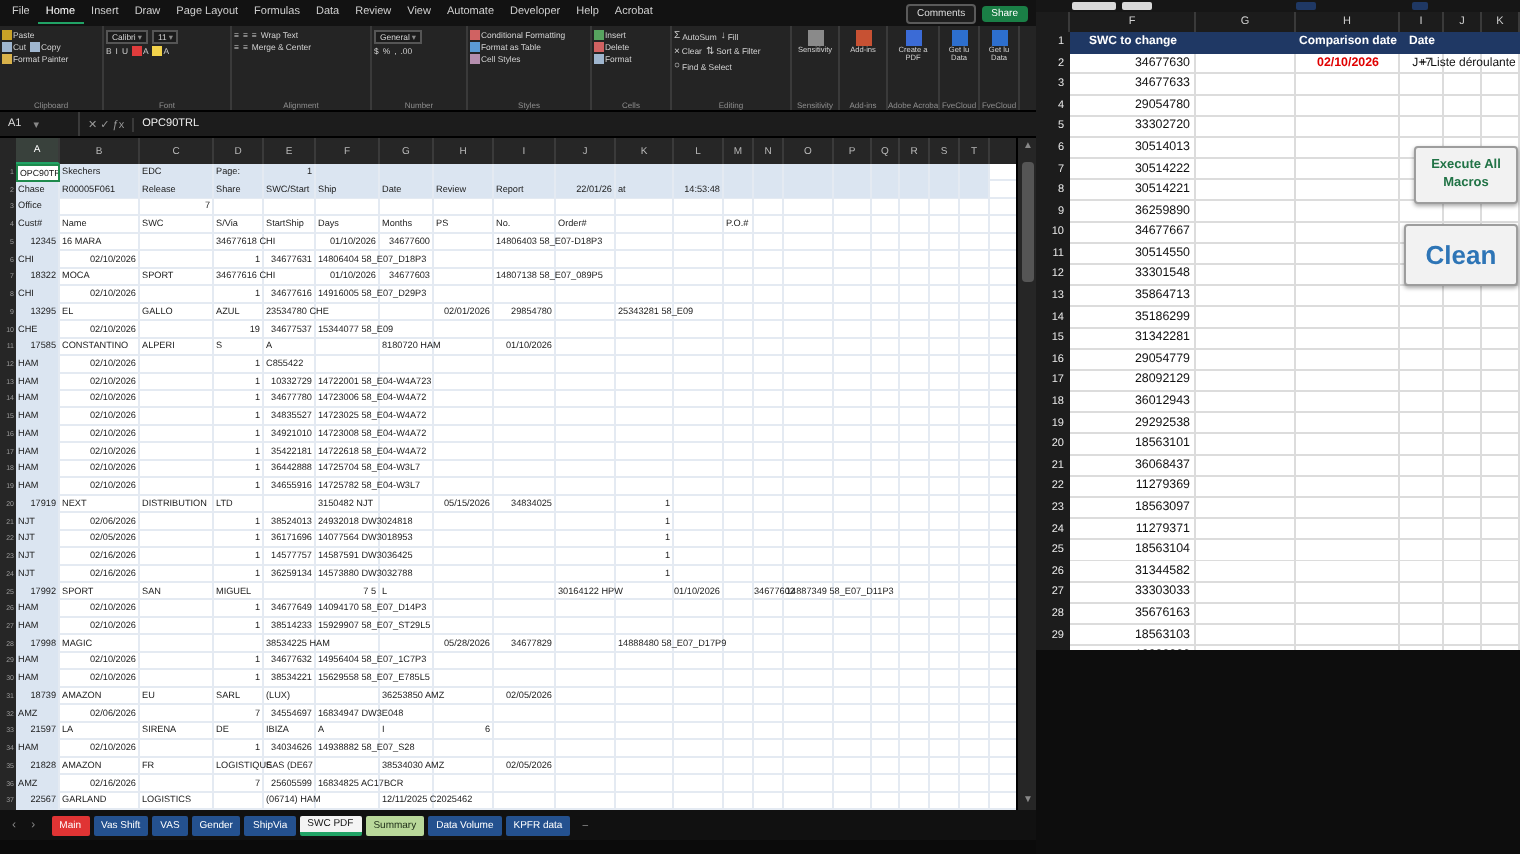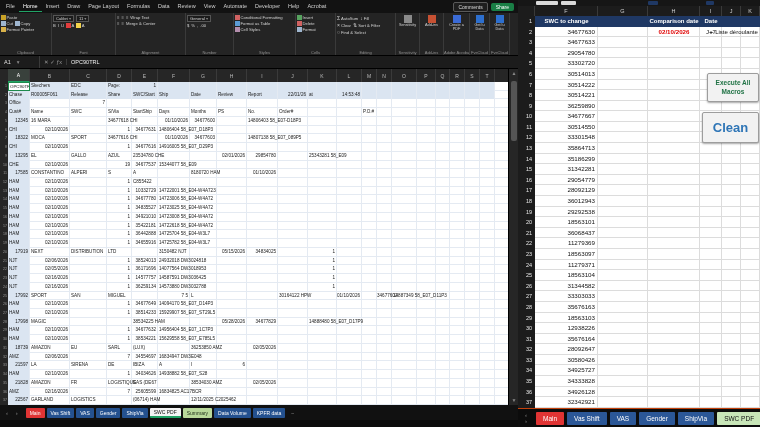--- a/index.html
+++ b/index.html
@@ -45,21 +45,21 @@
   .varrow{position:absolute;left:0;width:10px;height:9px;color:#888;font-size:5px;text-align:center;line-height:9px;}
   .ltabs{position:absolute;left:0;top:405px;width:100%;height:15px;background:#111;display:flex;align-items:center;padding-left:3px;gap:2px;}
   .ltab{font-size:5px;height:10px;display:flex;align-items:center;padding:0 4px;border-radius:1px;white-space:nowrap;}
   .ltab.red{background:#e03434;color:#fff;}
   .ltab.navy{background:#24518f;color:#fff;}
   .ltab.green{background:#b9d89a;color:#1c2b16;}
   .ltab.active{background:#f4f4f4;color:#111;border-bottom:2px solid #21a366;}
   .ltab.more{color:#9a9a9a;background:transparent;}
   .tabarrows{color:#8a8a8a;font-size:6px;letter-spacing:3px;padding:0 3px;}
   
-  .rp{position:absolute;left:518px;top:0;width:242px;height:427px;background:#c2410c;overflow:hidden;}
+  .rp{position:absolute;left:518px;top:0;width:242px;height:325px;background:#c2410c;overflow:hidden;}
   .rptop{position:absolute;left:0;top:0;width:100%;height:6px;background:#161616;}
   .rptop .frag{position:absolute;top:1px;height:4px;background:#d9d9d9;border-radius:1px;}
   .rptop .fragN{position:absolute;top:1px;height:4px;background:#1f3864;border-radius:1px;}
   .rcolhdr{position:absolute;left:0;top:6px;width:100%;height:10px;background:#1c1c1c;}
   .rch{position:absolute;top:0;height:10px;font-size:5.5px;color:#cfcfcf;display:flex;align-items:center;justify-content:center;border-right:1px solid #3a3a3a;}
   .rgrid{position:absolute;left:0;top:16px;width:242px;height:392px;background:#fff;
          background-image:repeating-linear-gradient(to bottom,#ffffff 0,#ffffff 9.59px,#dcdcdc 9.59px,#dcdcdc 10.59px);}
   .rrowhdr{position:absolute;left:0;top:0;width:17px;height:100%;background:#1c1c1c;z-index:3;}
   .rrn{position:absolute;left:0;width:14px;font-size:5.5px;color:#e8e8e8;text-align:right;line-height:10.59px;}
   .rvline{position:absolute;top:0;width:1px;height:100%;background:#dcdcdc;z-index:1;}

